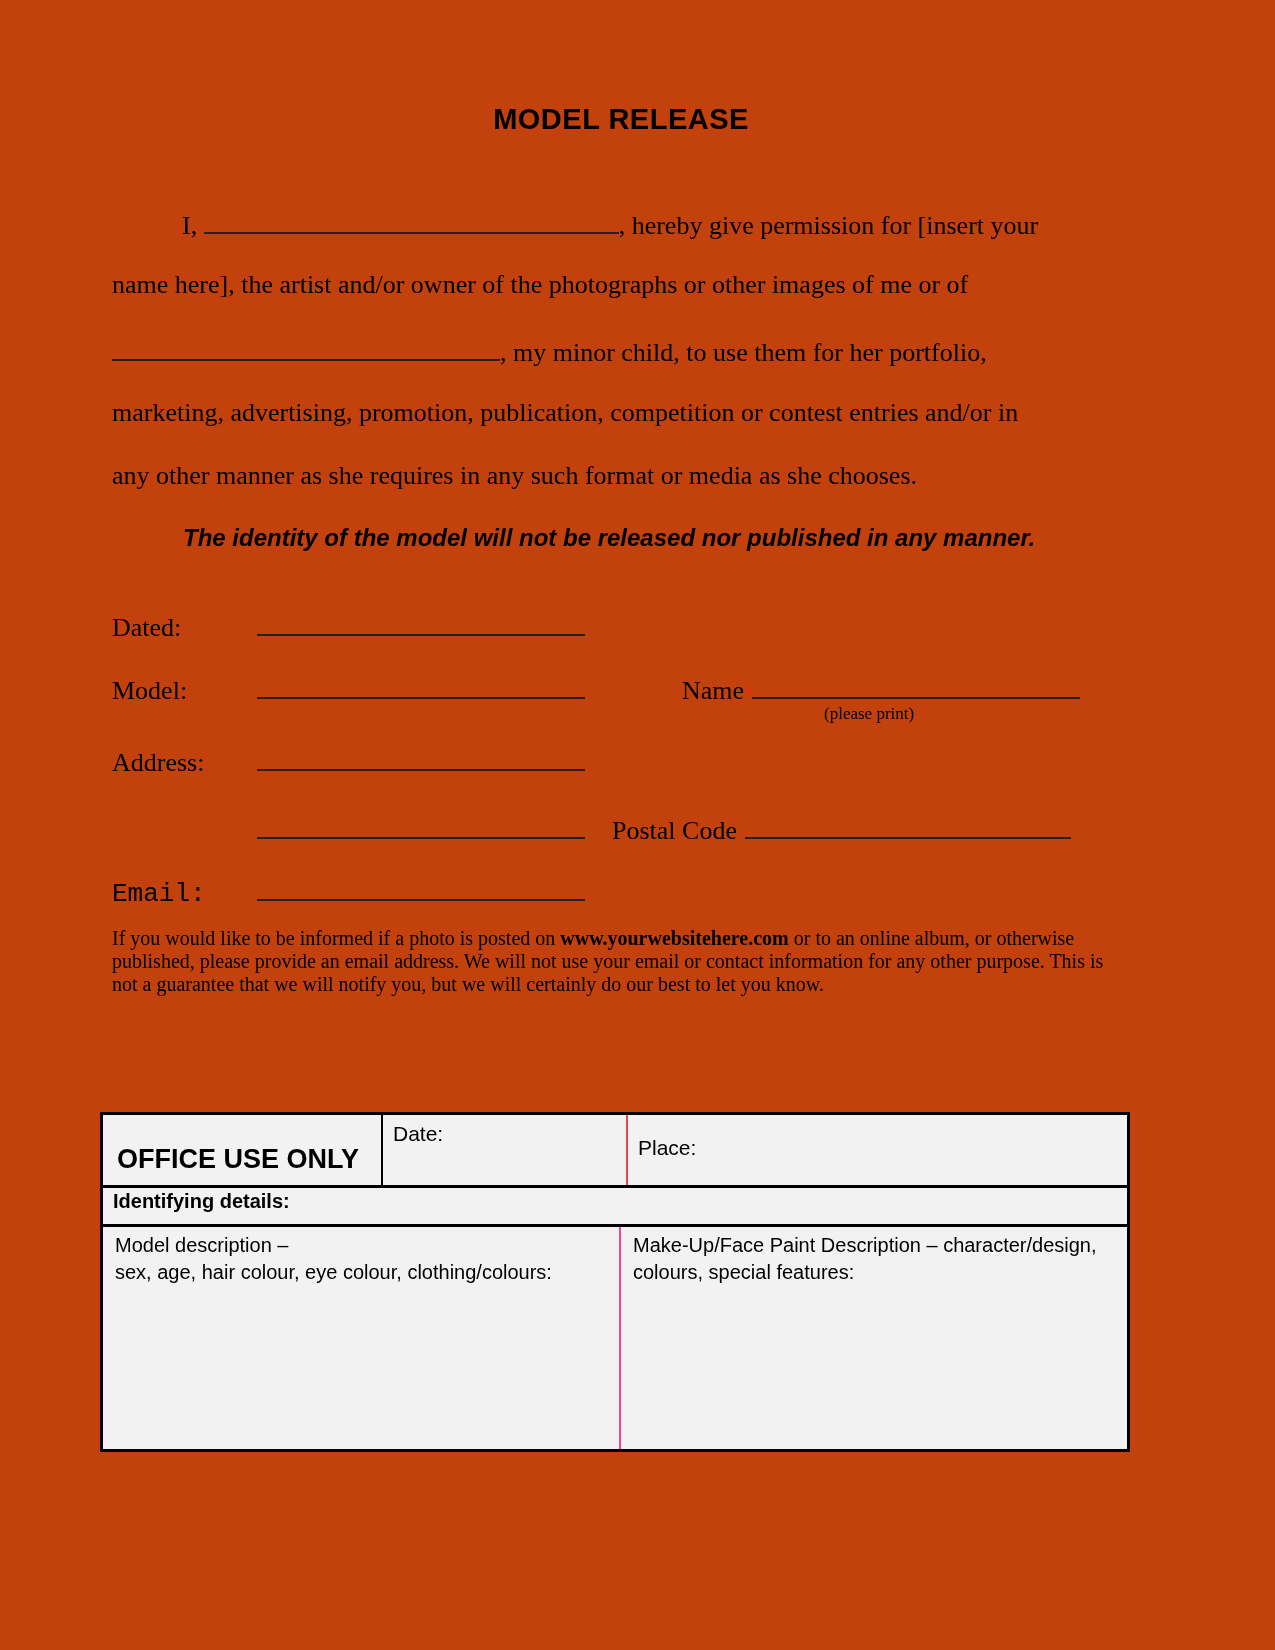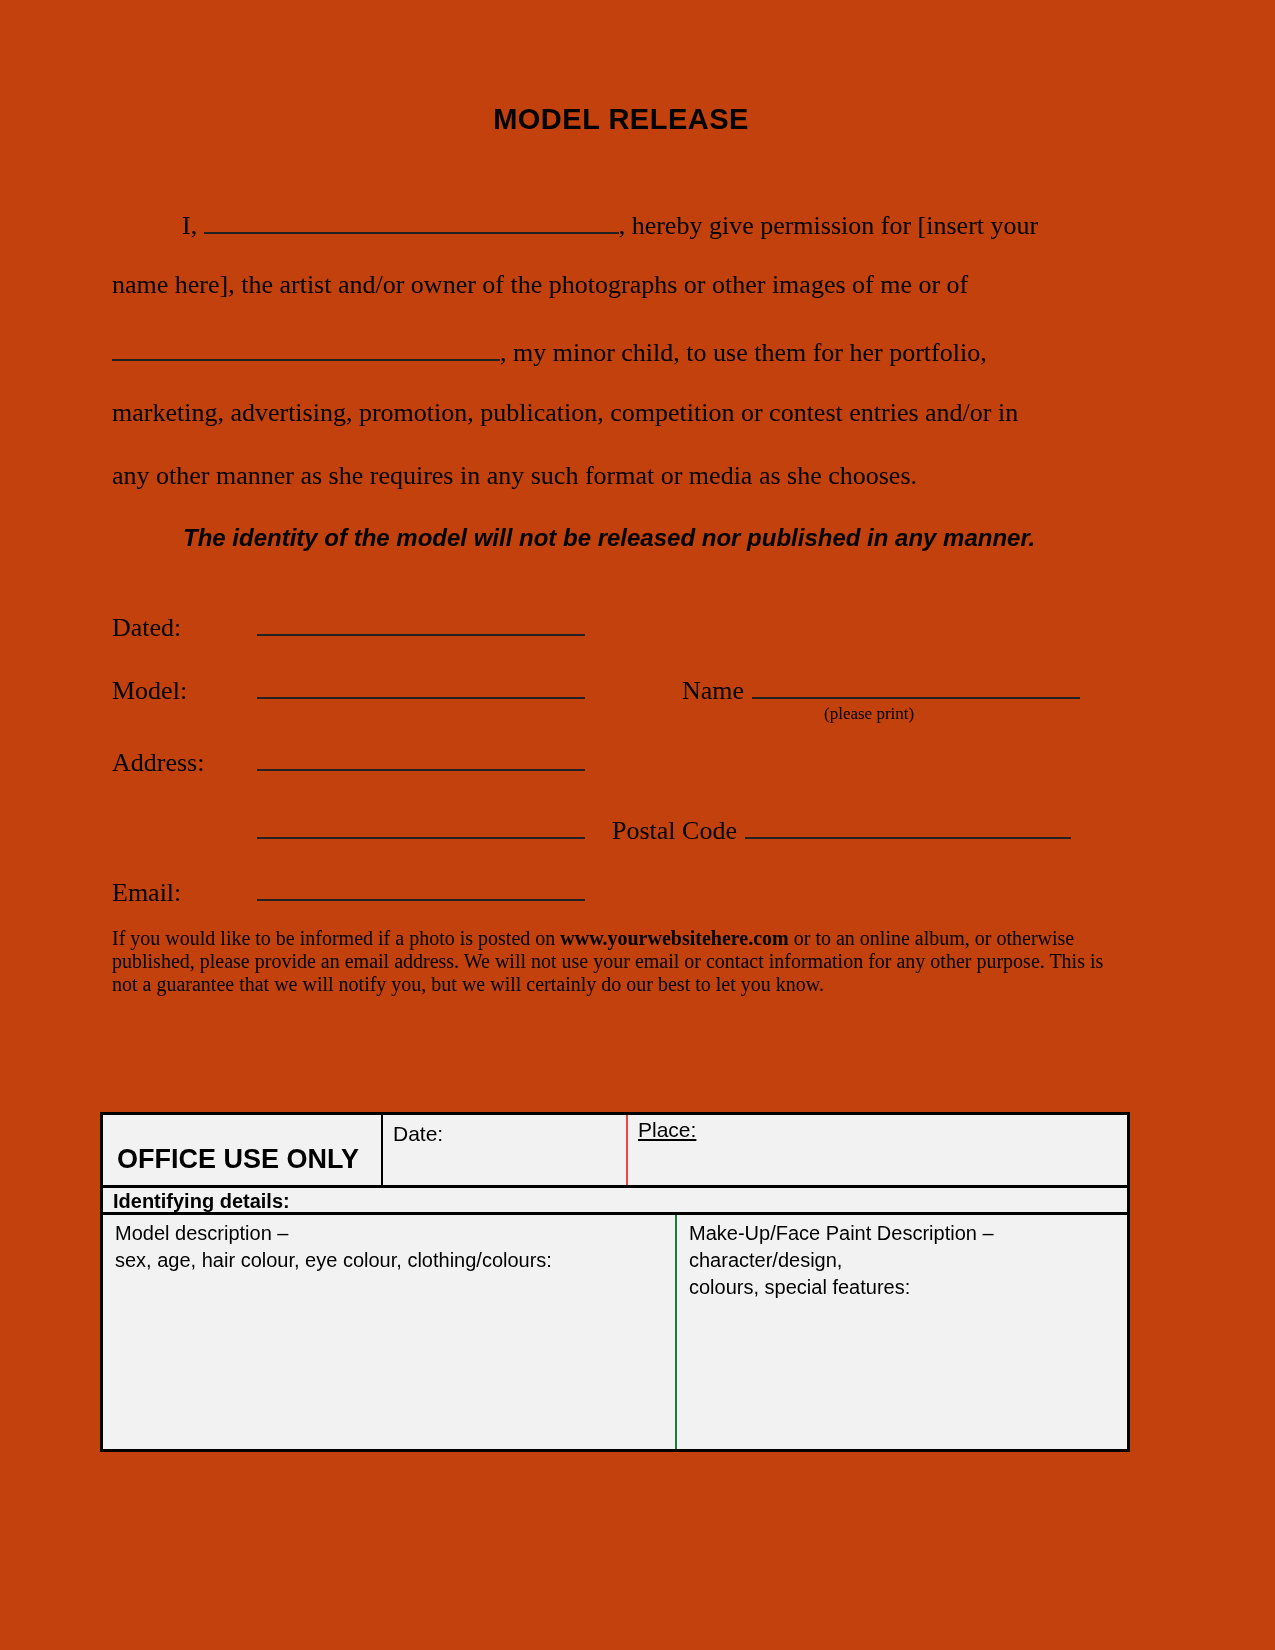--- a/index.html
+++ b/index.html
@@ -53,28 +53,28 @@
     font-family:"Liberation Sans", sans-serif; display:flex; flex-direction:column;
   }
   .office-table * { box-sizing:border-box; }
   .t-row1 { display:flex; height:73px; border-bottom:3px solid #000000; }
   .t-cell-office {
     width:280px; border-right:2px solid #000000;
     display:flex; align-items:flex-end; padding:14px 8px 10px 14px;
     font-weight:bold; font-size:27px; white-space:nowrap;
   }
   .t-cell-date  { width:245px; border-right:2px solid #ef4444; padding:7px 10px; font-size:21px; }
-  .t-cell-place { flex:1; padding:3px 10px; font-size:21px;text-decoration:underline; }
+  .t-cell-place { flex:1; padding:21px 10px; font-size:21px; }
   .t-row2 {
-    height:27px; border-bottom:3px solid #000000; padding:2px 10px;
+    height:39px; border-bottom:3px solid #000000; padding:2px 10px;
     font-weight:bold; font-size:20px;
   }
   .t-row3 { display:flex; flex:1; }
   .t-cell-model {
-    width:574px; border-right:2px solid #15803d; padding:5px 12px;
+    width:518px; border-right:2px solid #ec4899; padding:5px 12px;
     font-size:20px; line-height:27px;
   }
   .t-cell-makeup { flex:1; padding:5px 12px; font-size:20px; line-height:27px; }
 </style>
 </head>
 <body>
 
 <div class="page">
 
   <div class="doc-title">MODEL RELEASE</div>
@@ -94,21 +94,21 @@
   <div class="frow" style="top:608px;"><span class="flabel">Dated:</span><span class="blank blank-field"></span></div>
 
   <div class="frow" style="top:671px;"><span class="flabel">Model:</span><span class="blank blank-field"></span><span class="name-label">Name</span><span class="blank blank-name"></span></div>
 
   <div class="please-print">(please print)</div>
 
   <div class="frow" style="top:743px;"><span class="flabel">Address:</span><span class="blank blank-field"></span></div>
 
   <div class="frow" style="top:811px;"><span class="flabel"></span><span class="blank blank-field"></span><span class="postal-label">Postal Code</span><span class="blank blank-postal"></span></div>
 
-  <div class="frow" style="top:873px;"><span class="flabel">Email:</span><span class="blank blank-field"></span></div>
+  <div class="frow" style="top:873px;font-family:Liberation Mono, monospace;"><span class="flabel">Email:</span><span class="blank blank-field"></span></div>
 
   <div class="fine-print"><span>If you would like to be informed if a photo is posted on </span><b>www.yourwebsitehere.com</b><span> or to an online album, or otherwise published, please provide an email address.  We will not use your email or contact information for any other purpose.  This is not a guarantee that we will notify you, but we will certainly do our best to let you know.</span></div>
 
   <div class="office-table">
     <div class="t-row1">
       <div class="t-cell-office">OFFICE USE ONLY</div>
       <div class="t-cell-date"><span>Date:</span></div>
       <div class="t-cell-place"><span>Place:</span></div>
     </div>
     <div class="t-row2"><span>Identifying details:</span></div>

